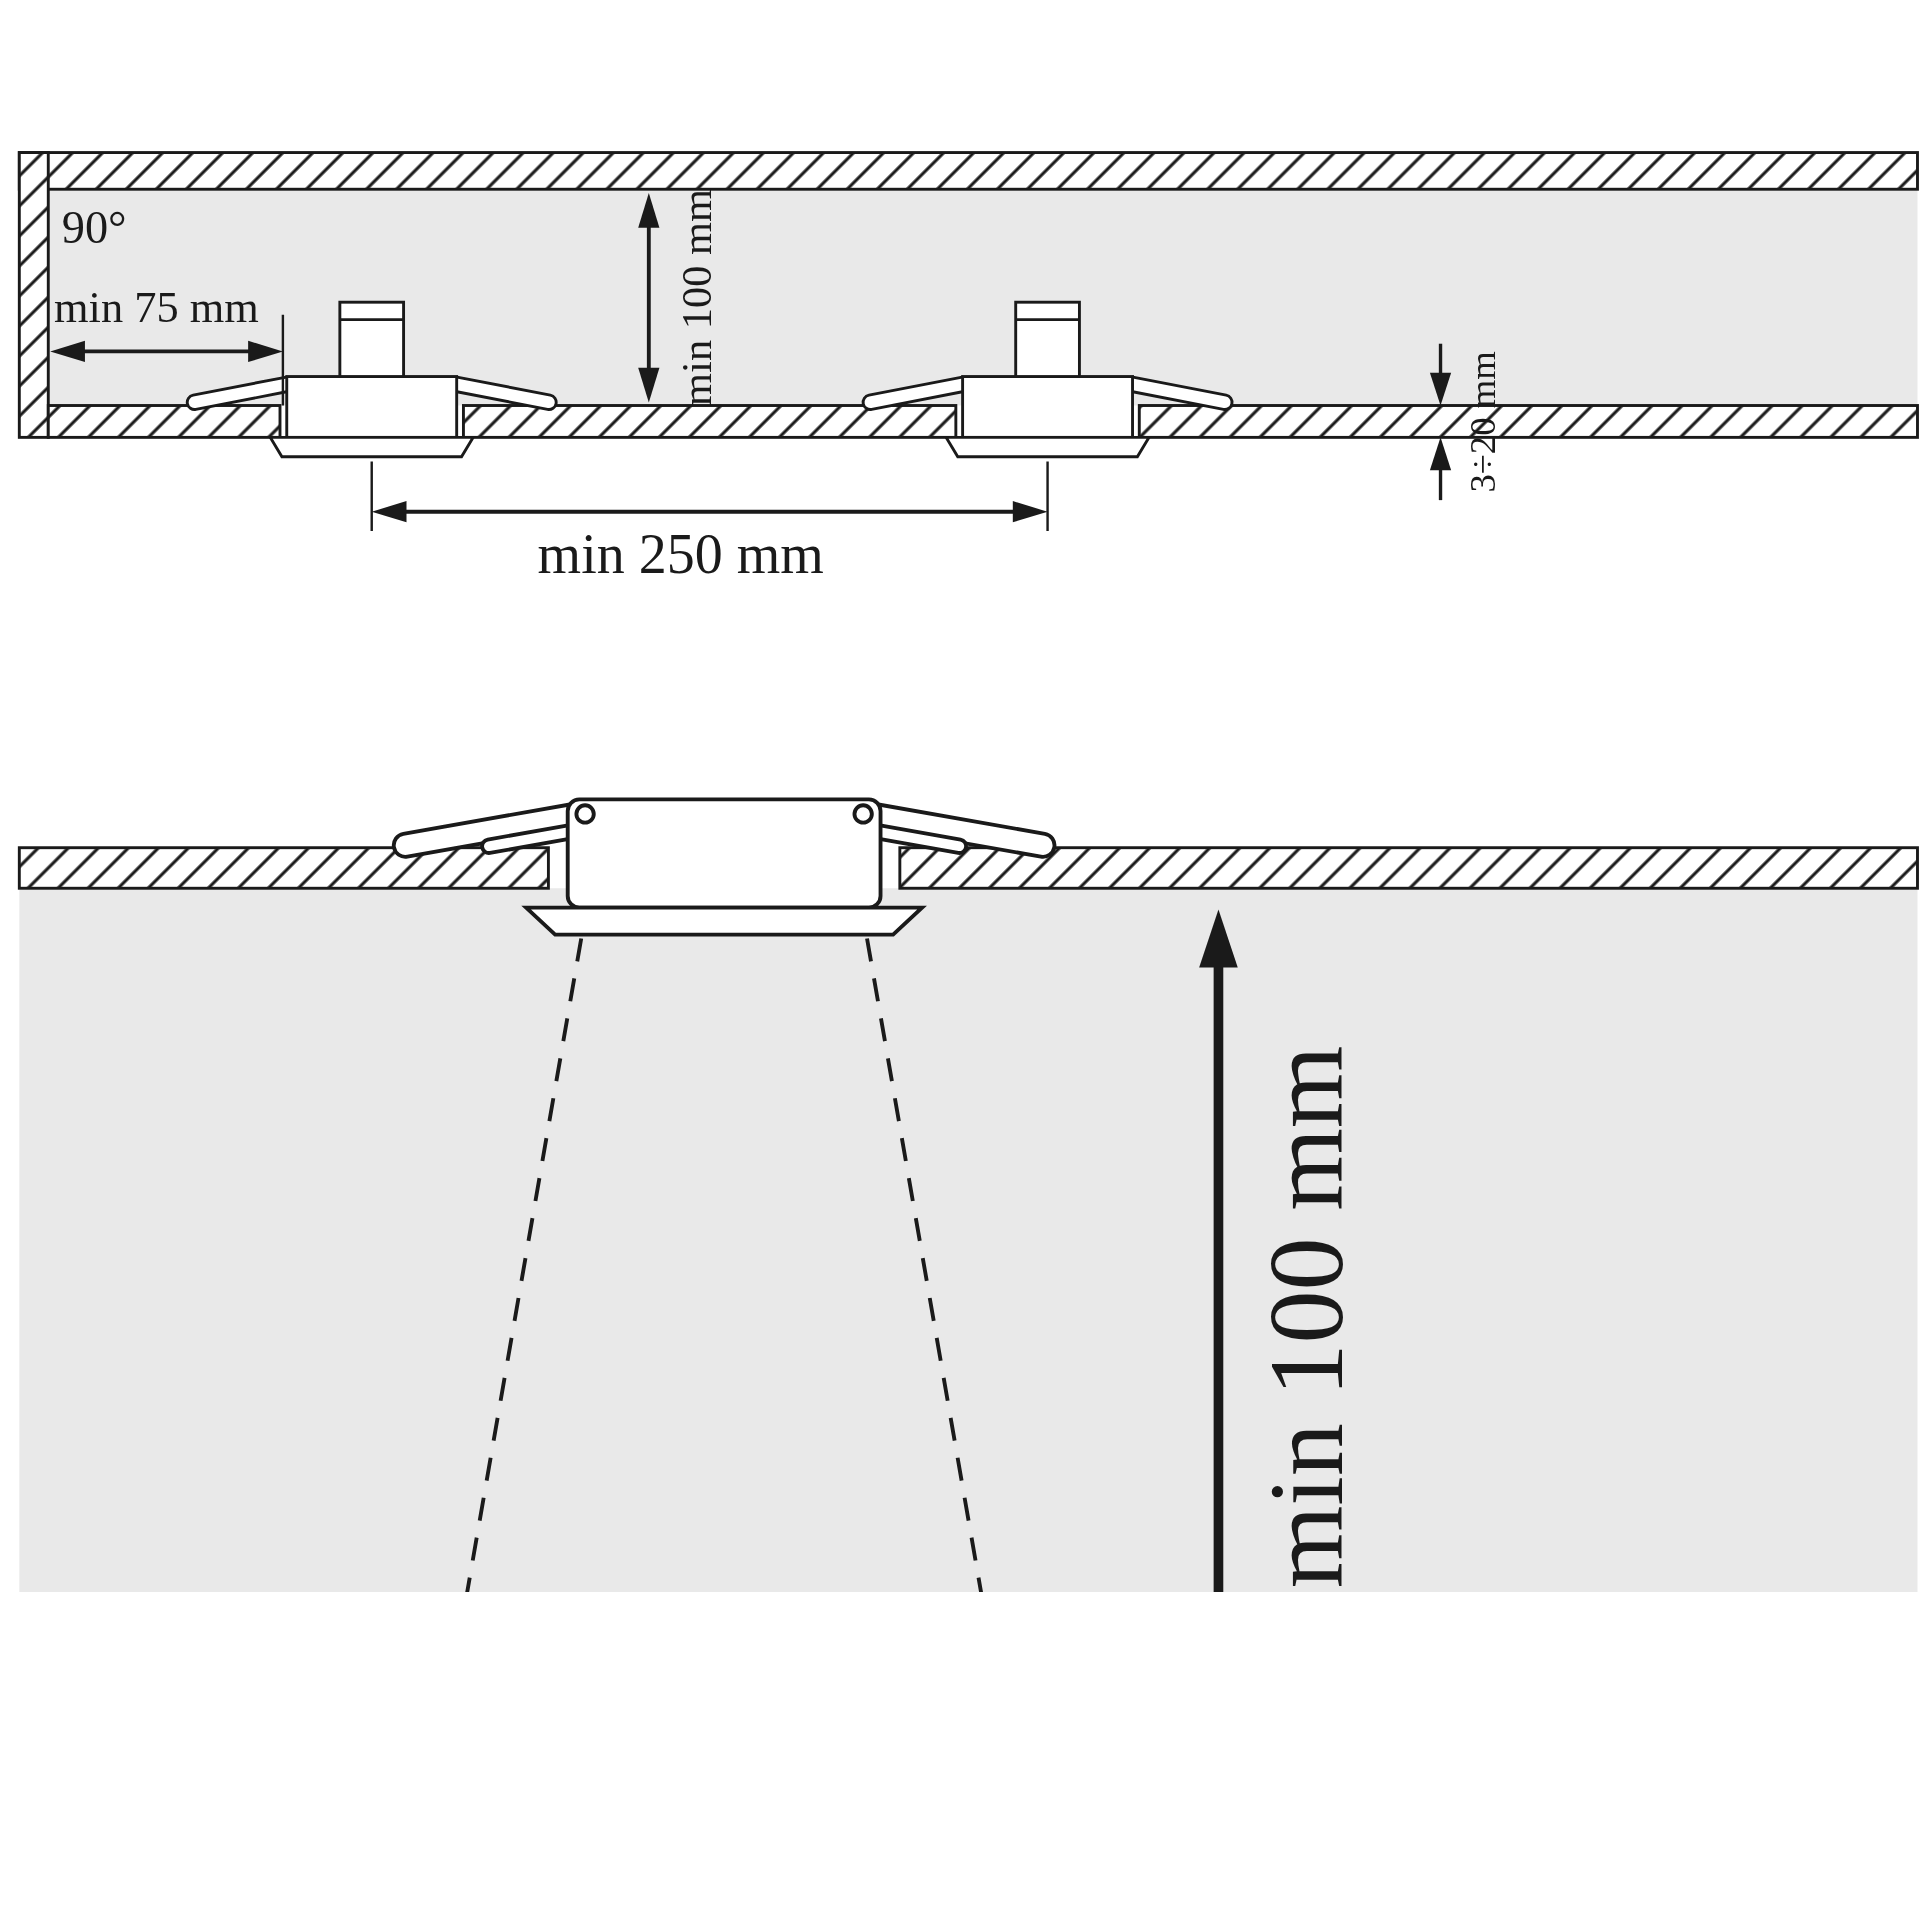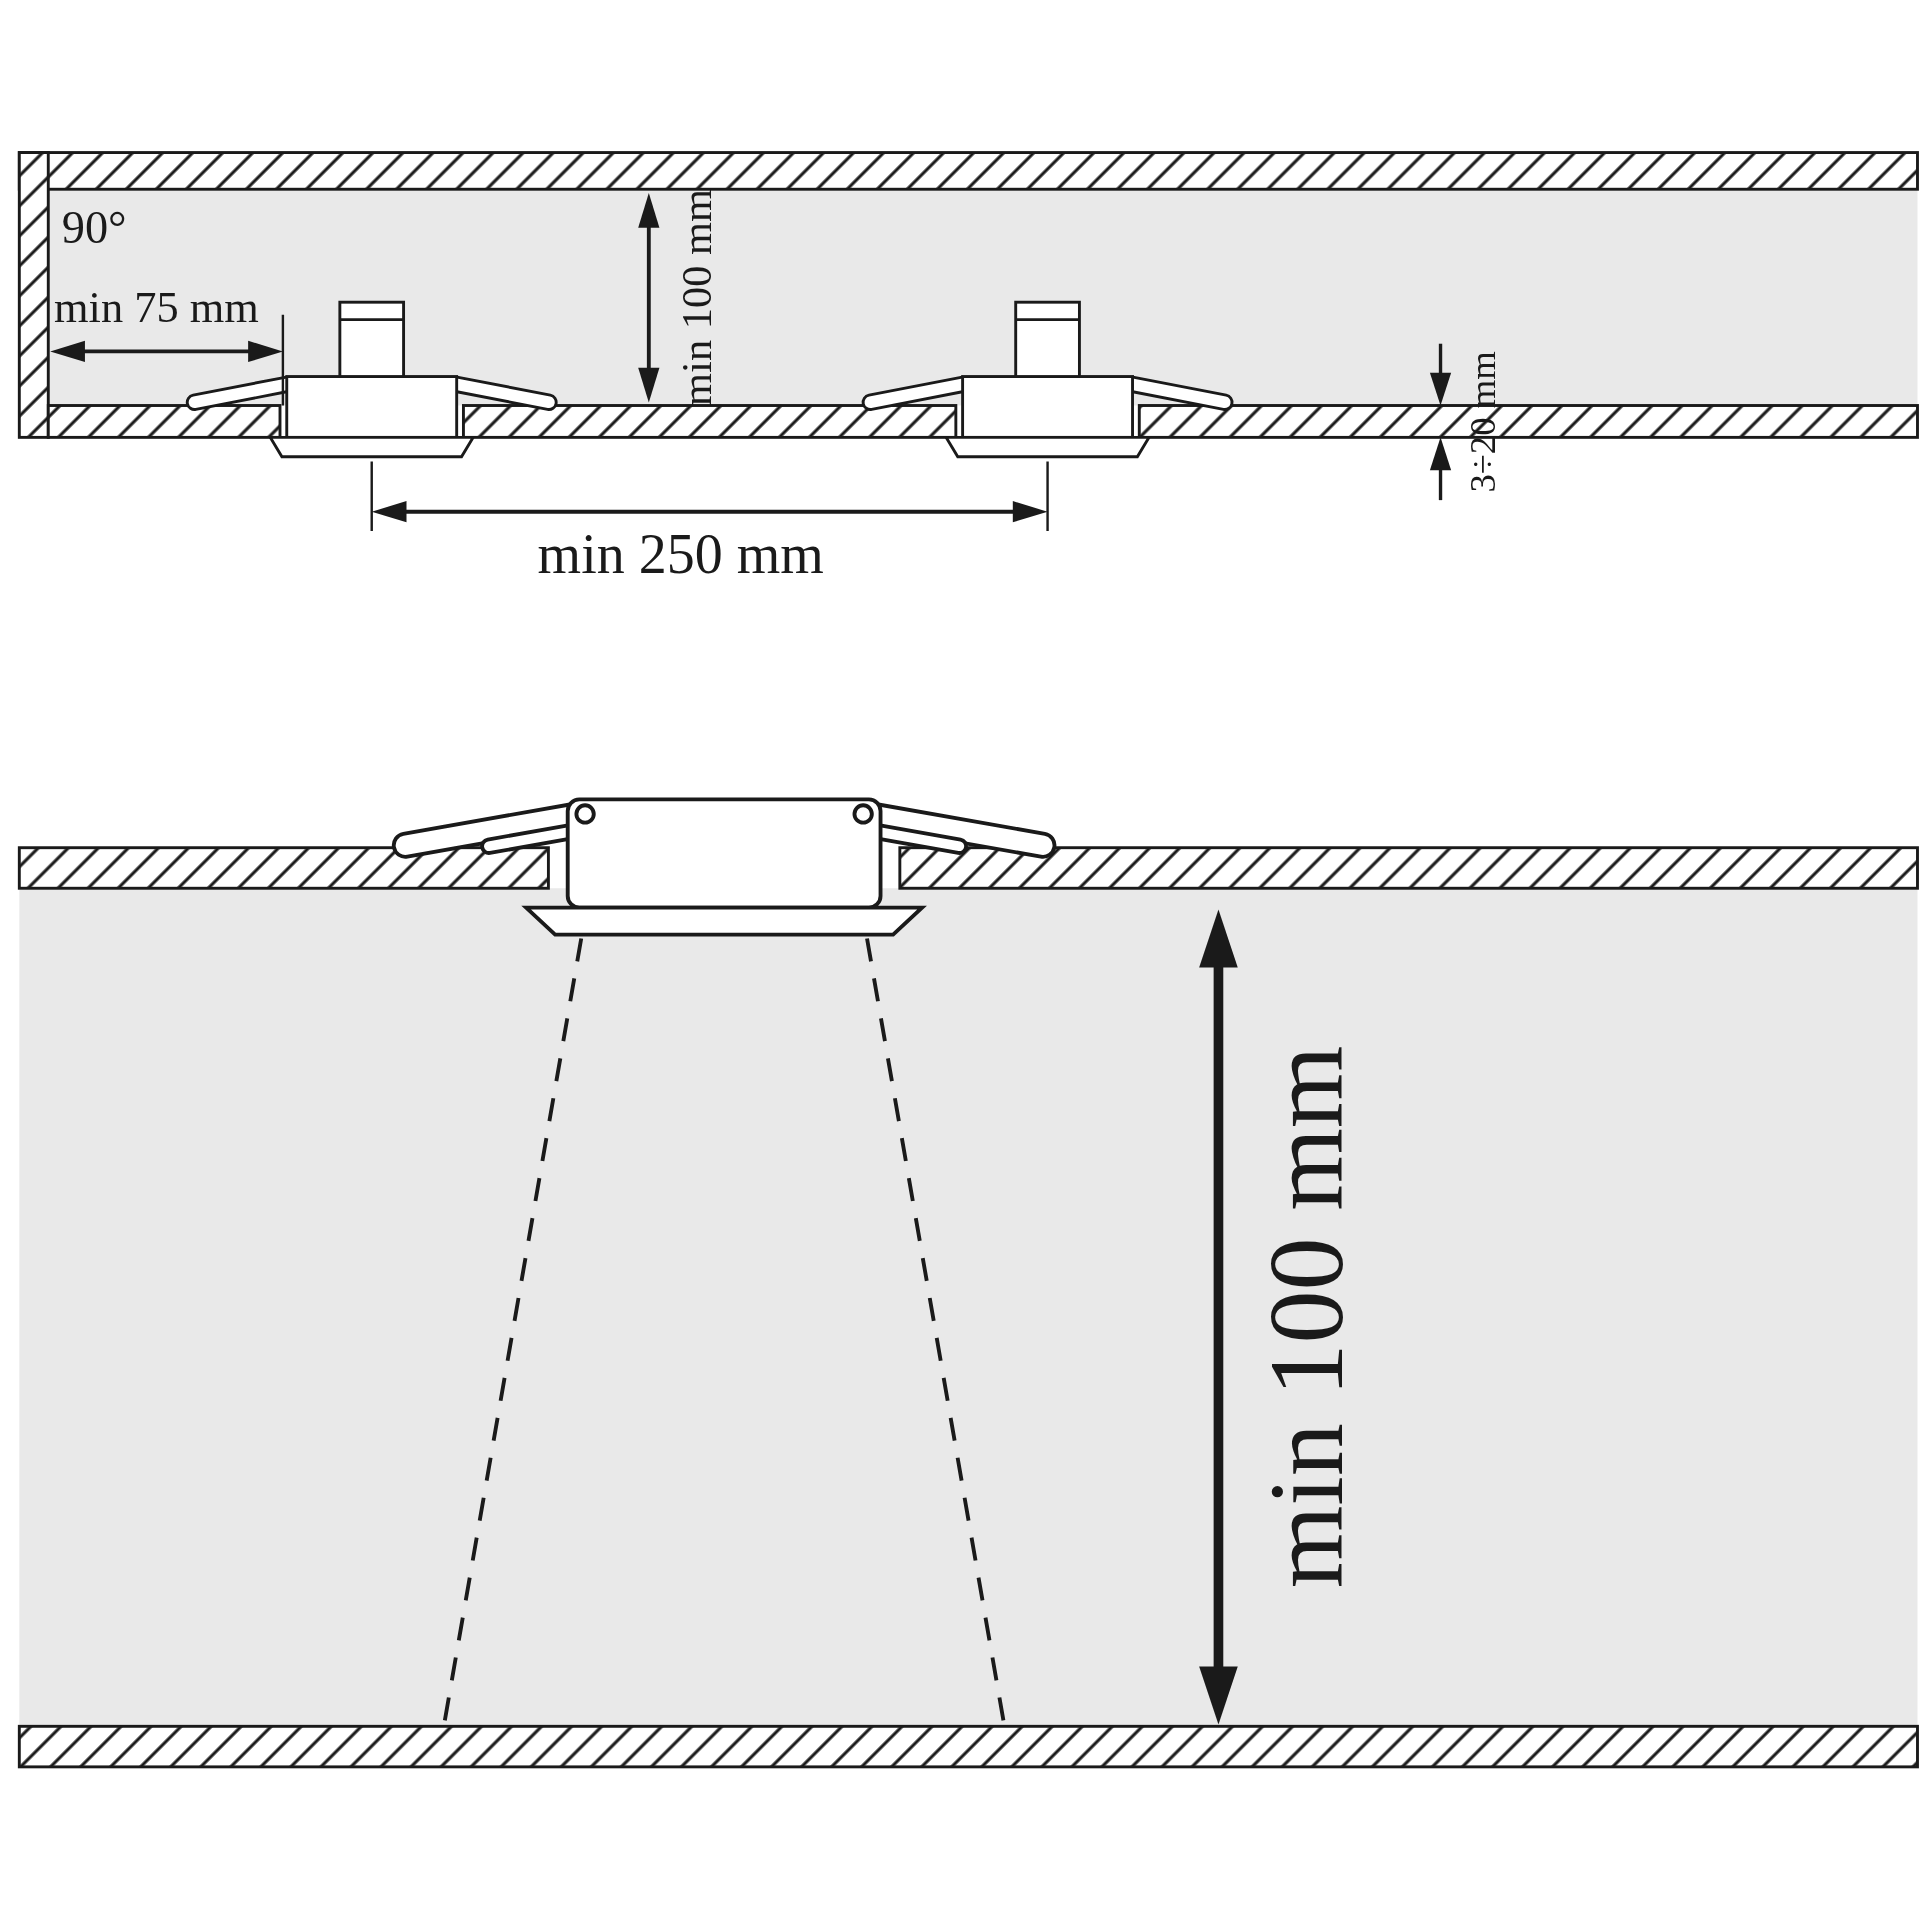--- a/index.html
+++ b/index.html
@@ -2,21 +2,21 @@
 <html><head>
 <meta charset="utf-8">
 <style>
   html, body {
     margin: 0;
     padding: 0;
     background: #ffffff;
   }
   .page {
     width: 1931px;
-    height: 1931px;
+    height: 1592px;
     position: relative;
     background: #ffffff;
   }
   svg {
     display: block;
     width: 1931px;
     height: 1931px;
   }
   svg text {
     font-family: "Liberation Serif", "DejaVu Serif", serif;

